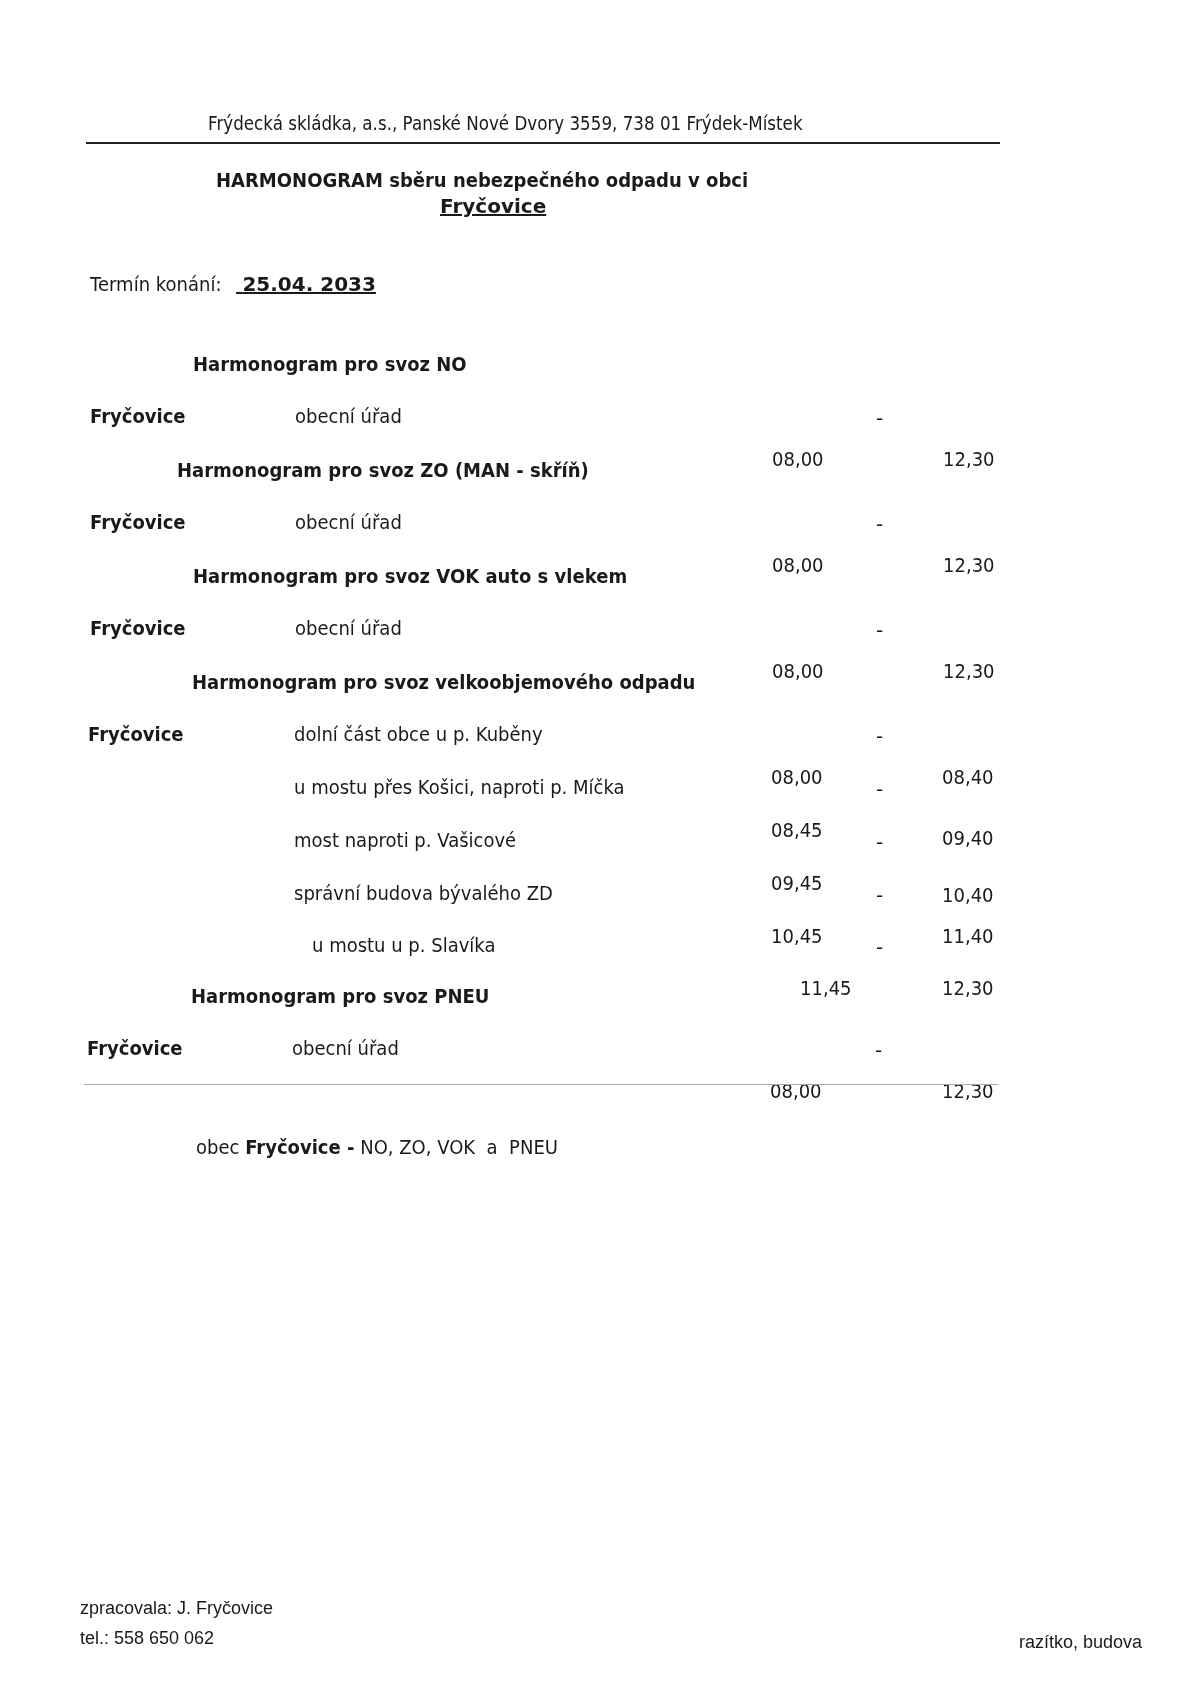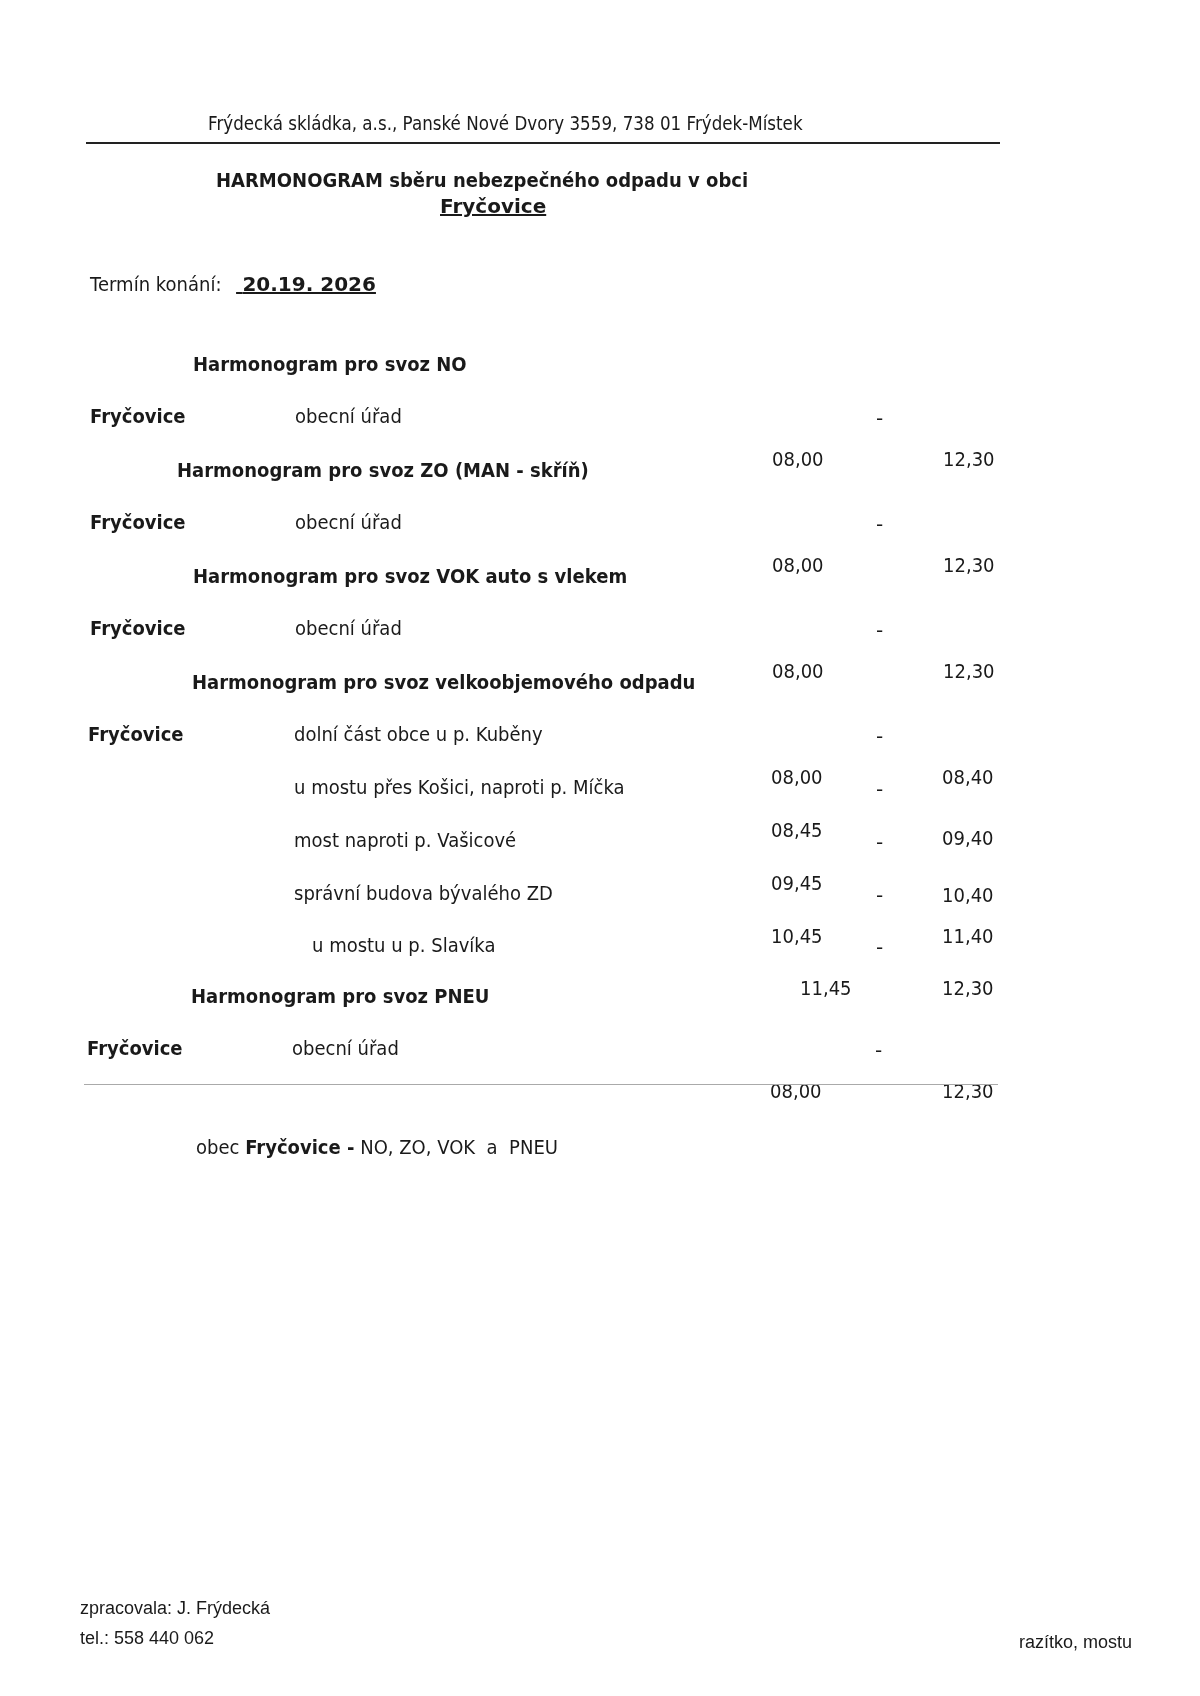--- a/index.html
+++ b/index.html
@@ -44,21 +44,21 @@
   <span class="company-text">Frýdecká skládka, a.s., Panské Nové Dvory 3559, 738 01 Frýdek-Místek</span>
 </div>
 
 <div class="abs title">
   <span class="condensed">HARMONOGRAM sběru nebezpečného odpadu v obci</span>
 </div>
 <div class="abs subtitle">Fryčovice</div>
 
 <div class="abs term">
   <span class="label">Termín konání:</span>
-  <span class="date">20.19. 2026</span>
+  <span class="date">25.04. 2033</span>
 </div>
 
 <div class="abs section-heading" style="left:193px;top:352px;">
   <span class="condensed">Harmonogram pro svoz NO</span>
 </div>
 <div>
   <div class="abs place" style="left:90px;top:404px;"><span class="condensed">Fryčovice</span></div>
   <div class="abs location" style="left:295px;top:404px;"><span class="condensed">obecní úřad</span></div>
   <div class="abs time" style="left:772px;top:406px;"><span class="condensed">08,00</span></div>
   <div class="abs dash" style="left:876px;top:406px;">-</div>
@@ -136,15 +136,15 @@
 <div class="abs bottom-rule"></div>
 
 <div class="abs summary">
   <span class="condensed">
     <span>obec</span>
     <span class="bold">Fryčovice -</span>
     <span style="white-space:pre;">NO, ZO, VOK  a  PNEU</span>
   </span>
 </div>
 
-<div class="abs footer" style="left:80px;top:1598px;">zpracovala: J. Frýdecká</div>
-<div class="abs footer" style="left:80px;top:1628px;">tel.: 558 440 062</div>
-<div class="abs footer" style="left:1019px;top:1632px;">razítko, mostu</div>
+<div class="abs footer" style="left:80px;top:1598px;">zpracovala: J. Fryčovice</div>
+<div class="abs footer" style="left:80px;top:1628px;">tel.: 558 650 062</div>
+<div class="abs footer" style="left:1019px;top:1632px;">razítko, budova</div>
 
 </body></html>

